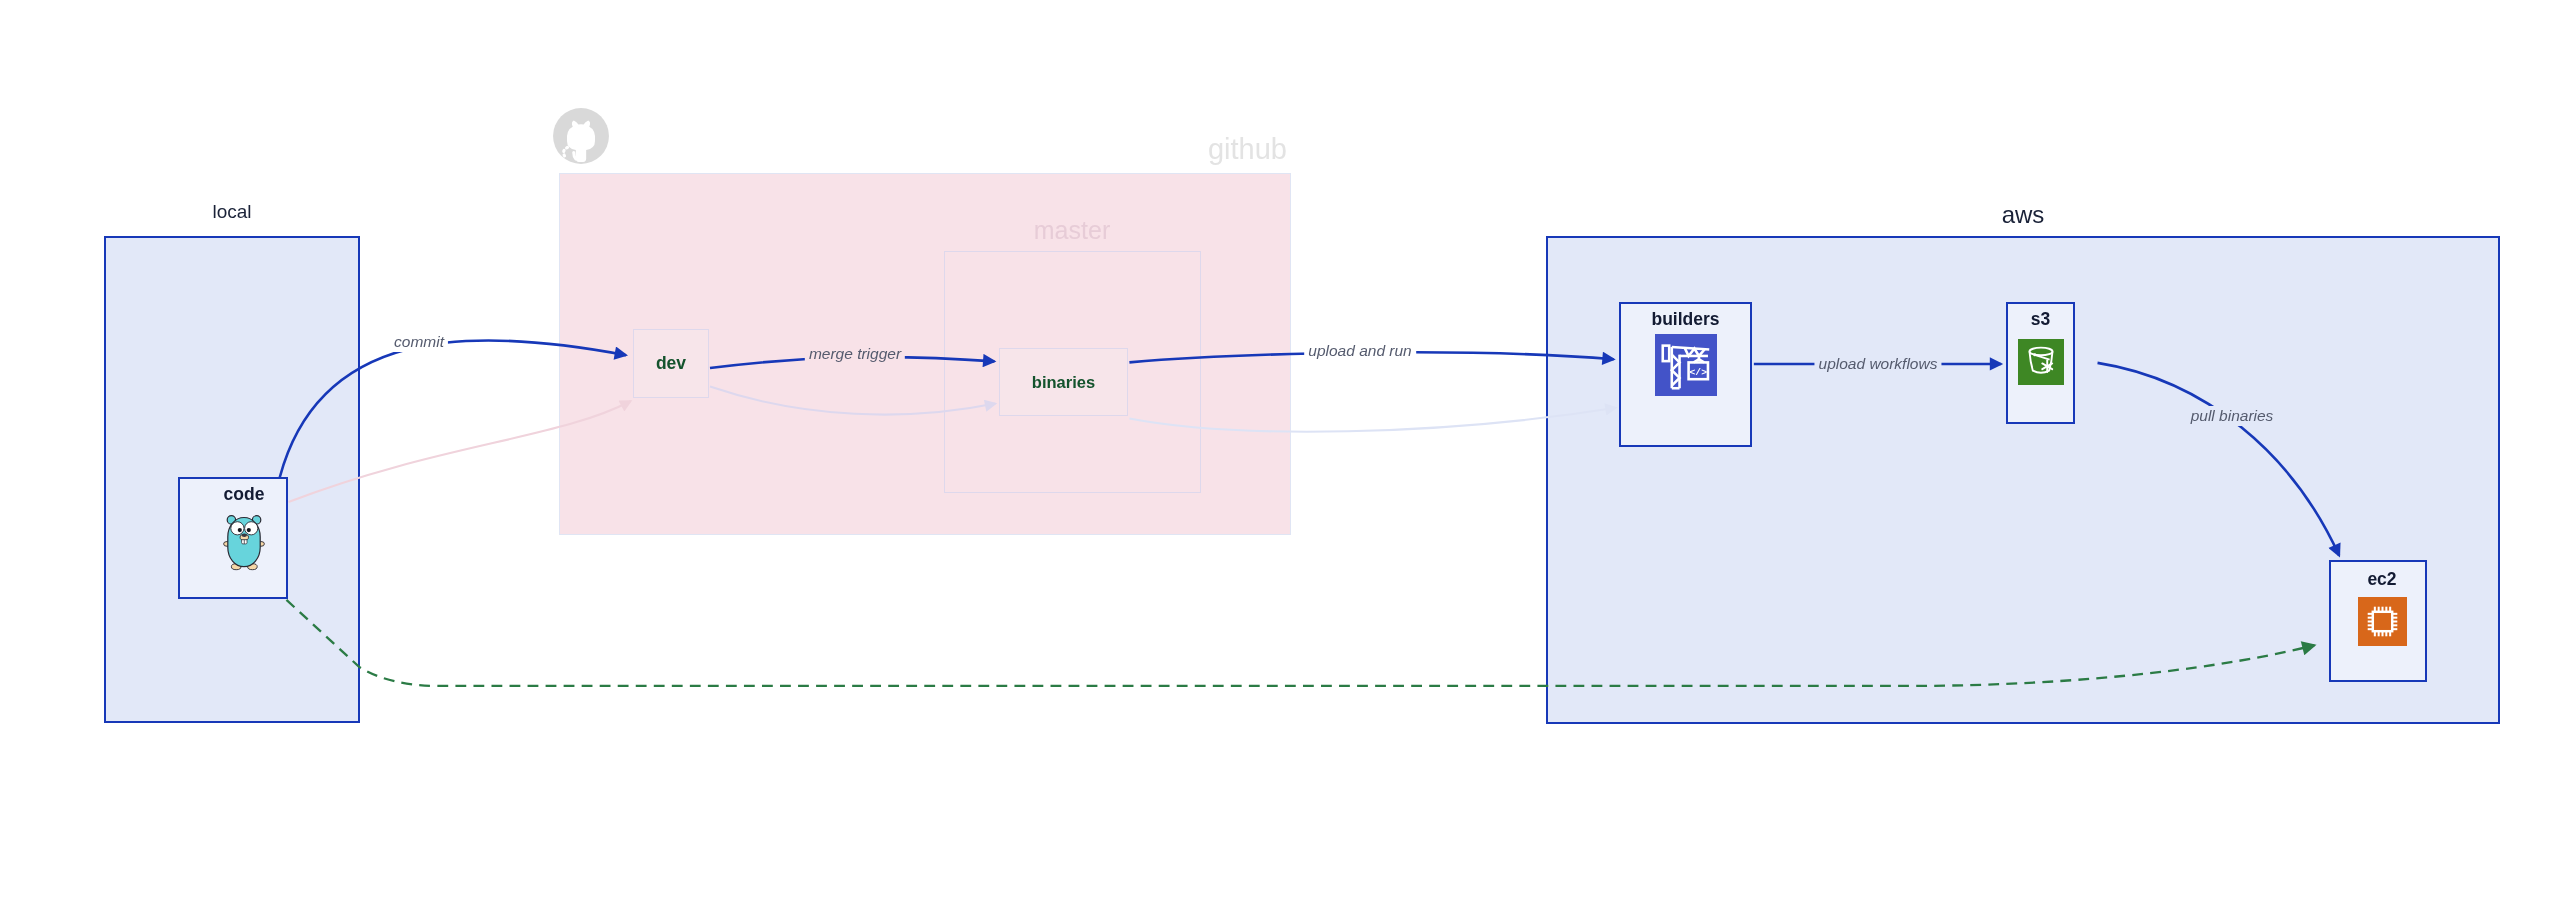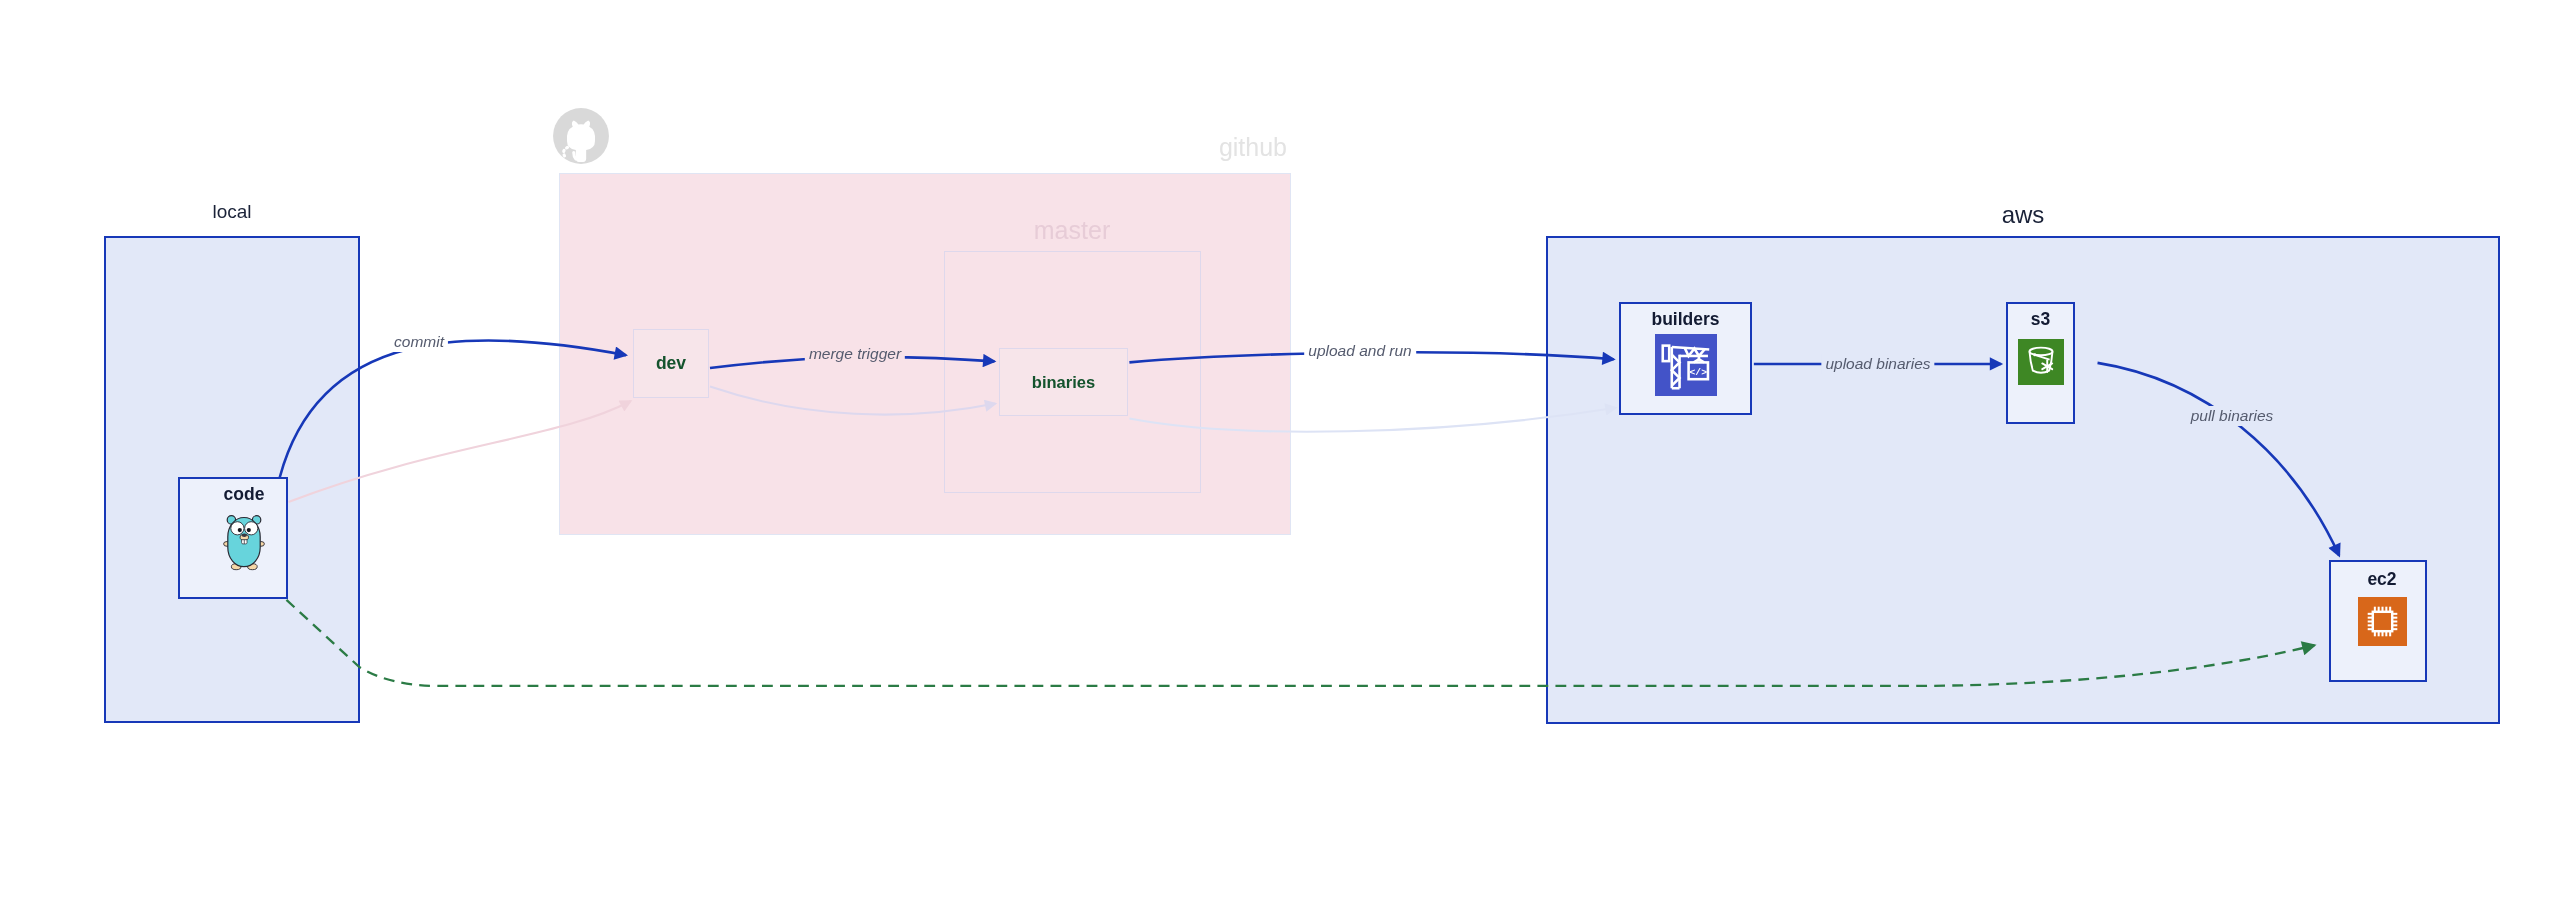--- a/index.html
+++ b/index.html
@@ -17,35 +17,35 @@
   .group-aws{left:1546px;top:236px;width:954px;height:488px;
              background:#e2e8f8;border:2.1px solid #1738b8;z-index:1;}
 
   
   .group-label{position:absolute;z-index:5;white-space:nowrap;}
   .lbl-local{left:232px;top:201px;transform:translateX(-50%);
              font-size:19px;color:#1a2238;}
   .lbl-aws{left:2023px;top:201px;transform:translateX(-50%);
            font-size:24px;color:#1a2238;}
   .lbl-github{left:1287px;top:133px;transform:translateX(-100%);
-              font-size:25px;color:#e3e3e3;}
+              font-size:29px;color:#e3e3e3;}
   .lbl-master{left:1072px;top:216px;transform:translateX(-50%);
               font-size:25px;color:#e7ccd7;}
 
   
   .node{position:absolute;box-sizing:border-box;z-index:4;
         display:flex;flex-direction:column;align-items:center;}
   .node-strong{background:#edf1fb;border:2.6px solid #1738b8;}
   .node-ghost{background:#f7e5ea;border:1.5px solid #ded8ec;justify-content:center;}
   .node-label{font-weight:bold;font-size:17.5px;color:#131b33;margin-top:5.2px;}
   .node-ghost .node-label{margin-top:0;color:#14532d;}
   .node-code{left:178px;top:477px;width:110px;height:122px;padding-left:22px;}
   .node-dev{left:633px;top:329px;width:76px;height:69px;}
   .node-workflows{left:999px;top:348px;width:129px;height:68px;}
-  .node-builders{left:1619px;top:302px;width:133px;height:113px;}
+  .node-builders{left:1619px;top:302px;width:133px;height:145px;}
   .node-s3{left:2006px;top:302px;width:69px;height:122px;}
   .node-ec2{left:2329px;top:560px;width:98px;height:122px;padding-left:8px;}
   .icon-wrap{margin-top:6.2px;line-height:0;}
 
   
   #edge-layer{position:absolute;left:0;top:0;z-index:3;}
 
   
   .edge-label{position:absolute;z-index:5;transform:translate(-50%,-50%);
               font-style:italic;font-size:15.5px;color:#555b6e;
@@ -116,21 +116,21 @@
       <path d="M4071,704 C4280,737 4450,880 4540,1078" fill="none" stroke="#1738b8" stroke-width="5" marker-end="url(#arrow-blue)"></path>
       <path d="M556,1164 L697,1294 Q757,1331 850,1331 L3700,1331 C4050,1331 4330,1293 4492,1252" fill="none" stroke="#2b7b45" stroke-width="4.5" stroke-dasharray="21 14" marker-end="url(#arrow-green)"></path>
       <path d="M560,974 C850,862 1090,850 1224,778" fill="none" stroke="#f0d3dc" stroke-width="4" marker-end="url(#arrow-ghostPink)"></path>
       <path d="M1378,750 C1560,812 1760,818 1932,783" fill="none" stroke="#ddd8ee" stroke-width="4" marker-end="url(#arrow-ghostLav)"></path>
       <path d="M2192,812 C2400,852 2800,845 3136,791" fill="none" stroke="#dde3f5" stroke-width="4" marker-end="url(#arrow-ghostBlue)"></path>
     </svg>
 
   <div class="edge-label" id="lbl-commit">commit</div>
   <div class="edge-label" id="lbl-merge">merge trigger</div>
   <div class="edge-label" id="lbl-uploadrun">upload and run</div>
-  <div class="edge-label" id="lbl-uploadbin">upload binaries</div>
+  <div class="edge-label" id="lbl-uploadbin">upload workflows</div>
   <div class="edge-label" id="lbl-pull">pull binaries</div>
 
   <div class="node node-strong node-code">
     <div class="node-label">code</div>
     <div class="icon-wrap">
       <svg width="42" height="61" viewBox="0 0 70 96">
         <ellipse cx="14" cy="12" rx="7" ry="7" fill="#67d4dc" stroke="#2a2a33" stroke-width="2"></ellipse>
         <ellipse cx="56" cy="12" rx="7" ry="7" fill="#67d4dc" stroke="#2a2a33" stroke-width="2"></ellipse>
         <ellipse cx="7" cy="52" rx="6" ry="4" fill="#f6d7a7" stroke="#2a2a33" stroke-width="1.5"></ellipse>
         <ellipse cx="63" cy="52" rx="6" ry="4" fill="#f6d7a7" stroke="#2a2a33" stroke-width="1.5"></ellipse>

